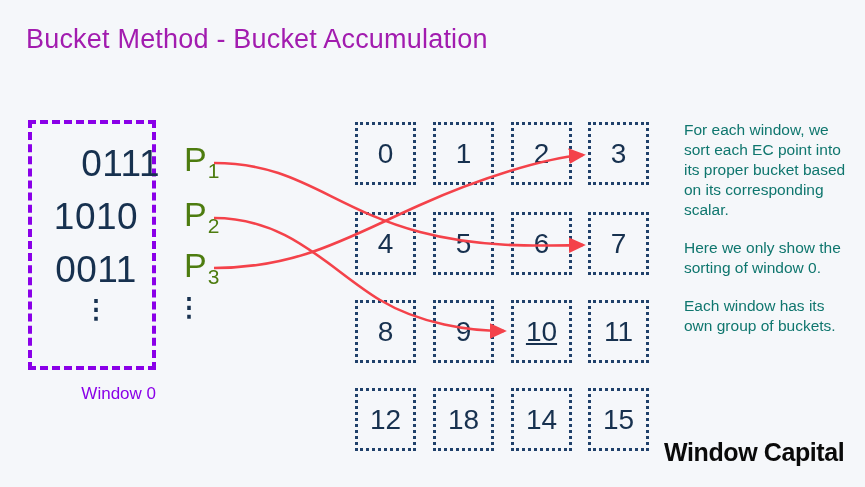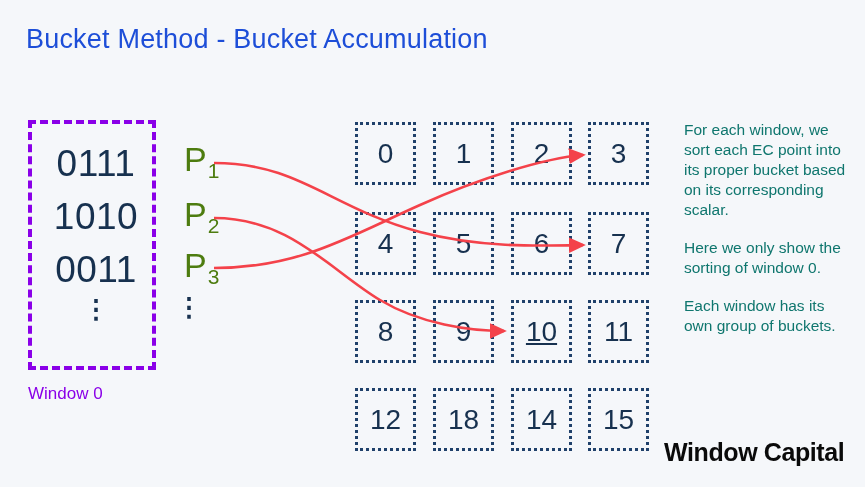--- a/index.html
+++ b/index.html
@@ -19,21 +19,21 @@
     left: 0; top: 0;
     width: 865px;
     height: 487px;
     background: #f5f7fa;
   }
   #slide-title {
     position: absolute;
     left: 26px;
     top: 24px;
     font-size: 27px;
-    color: #1d4ed8;
+    color: #a21caf;
     letter-spacing: 0.2px;
     white-space: nowrap;
   }
 
   
   #window-box {
     position: absolute;
     left: 28px;
     top: 120px;
     width: 128px;
@@ -43,40 +43,40 @@
   }
   .scalar-row {
     position: absolute;
     left: 0;
     width: 128px;
     text-align: center;
     font-size: 37px;
     color: #17314f;
     letter-spacing: 0.5px;
   }
-  #scalar-0 { top: 19px; }
+  #scalar-0 { top: 19px; text-align: right; }
   #scalar-1 { top: 72px; }
   #scalar-2 { top: 125px; }
   #scalar-dots {
     position: absolute;
     left: 0;
     top: 178px;
     width: 128px;
     text-align: center;
     font-size: 26px;
     line-height: 15px;
     color: #17314f;
     font-weight: bold;
   }
   #window-label {
     position: absolute;
     left: 28px;
     top: 384px;
     width: 128px;
-    text-align: left;
+    text-align: right;
     font-size: 17px;
     color: #8a00e8;
   }
 
   
   .point-label {
     position: absolute;
     left: 184px;
     font-size: 34px;
     color: #4d7c0f;

